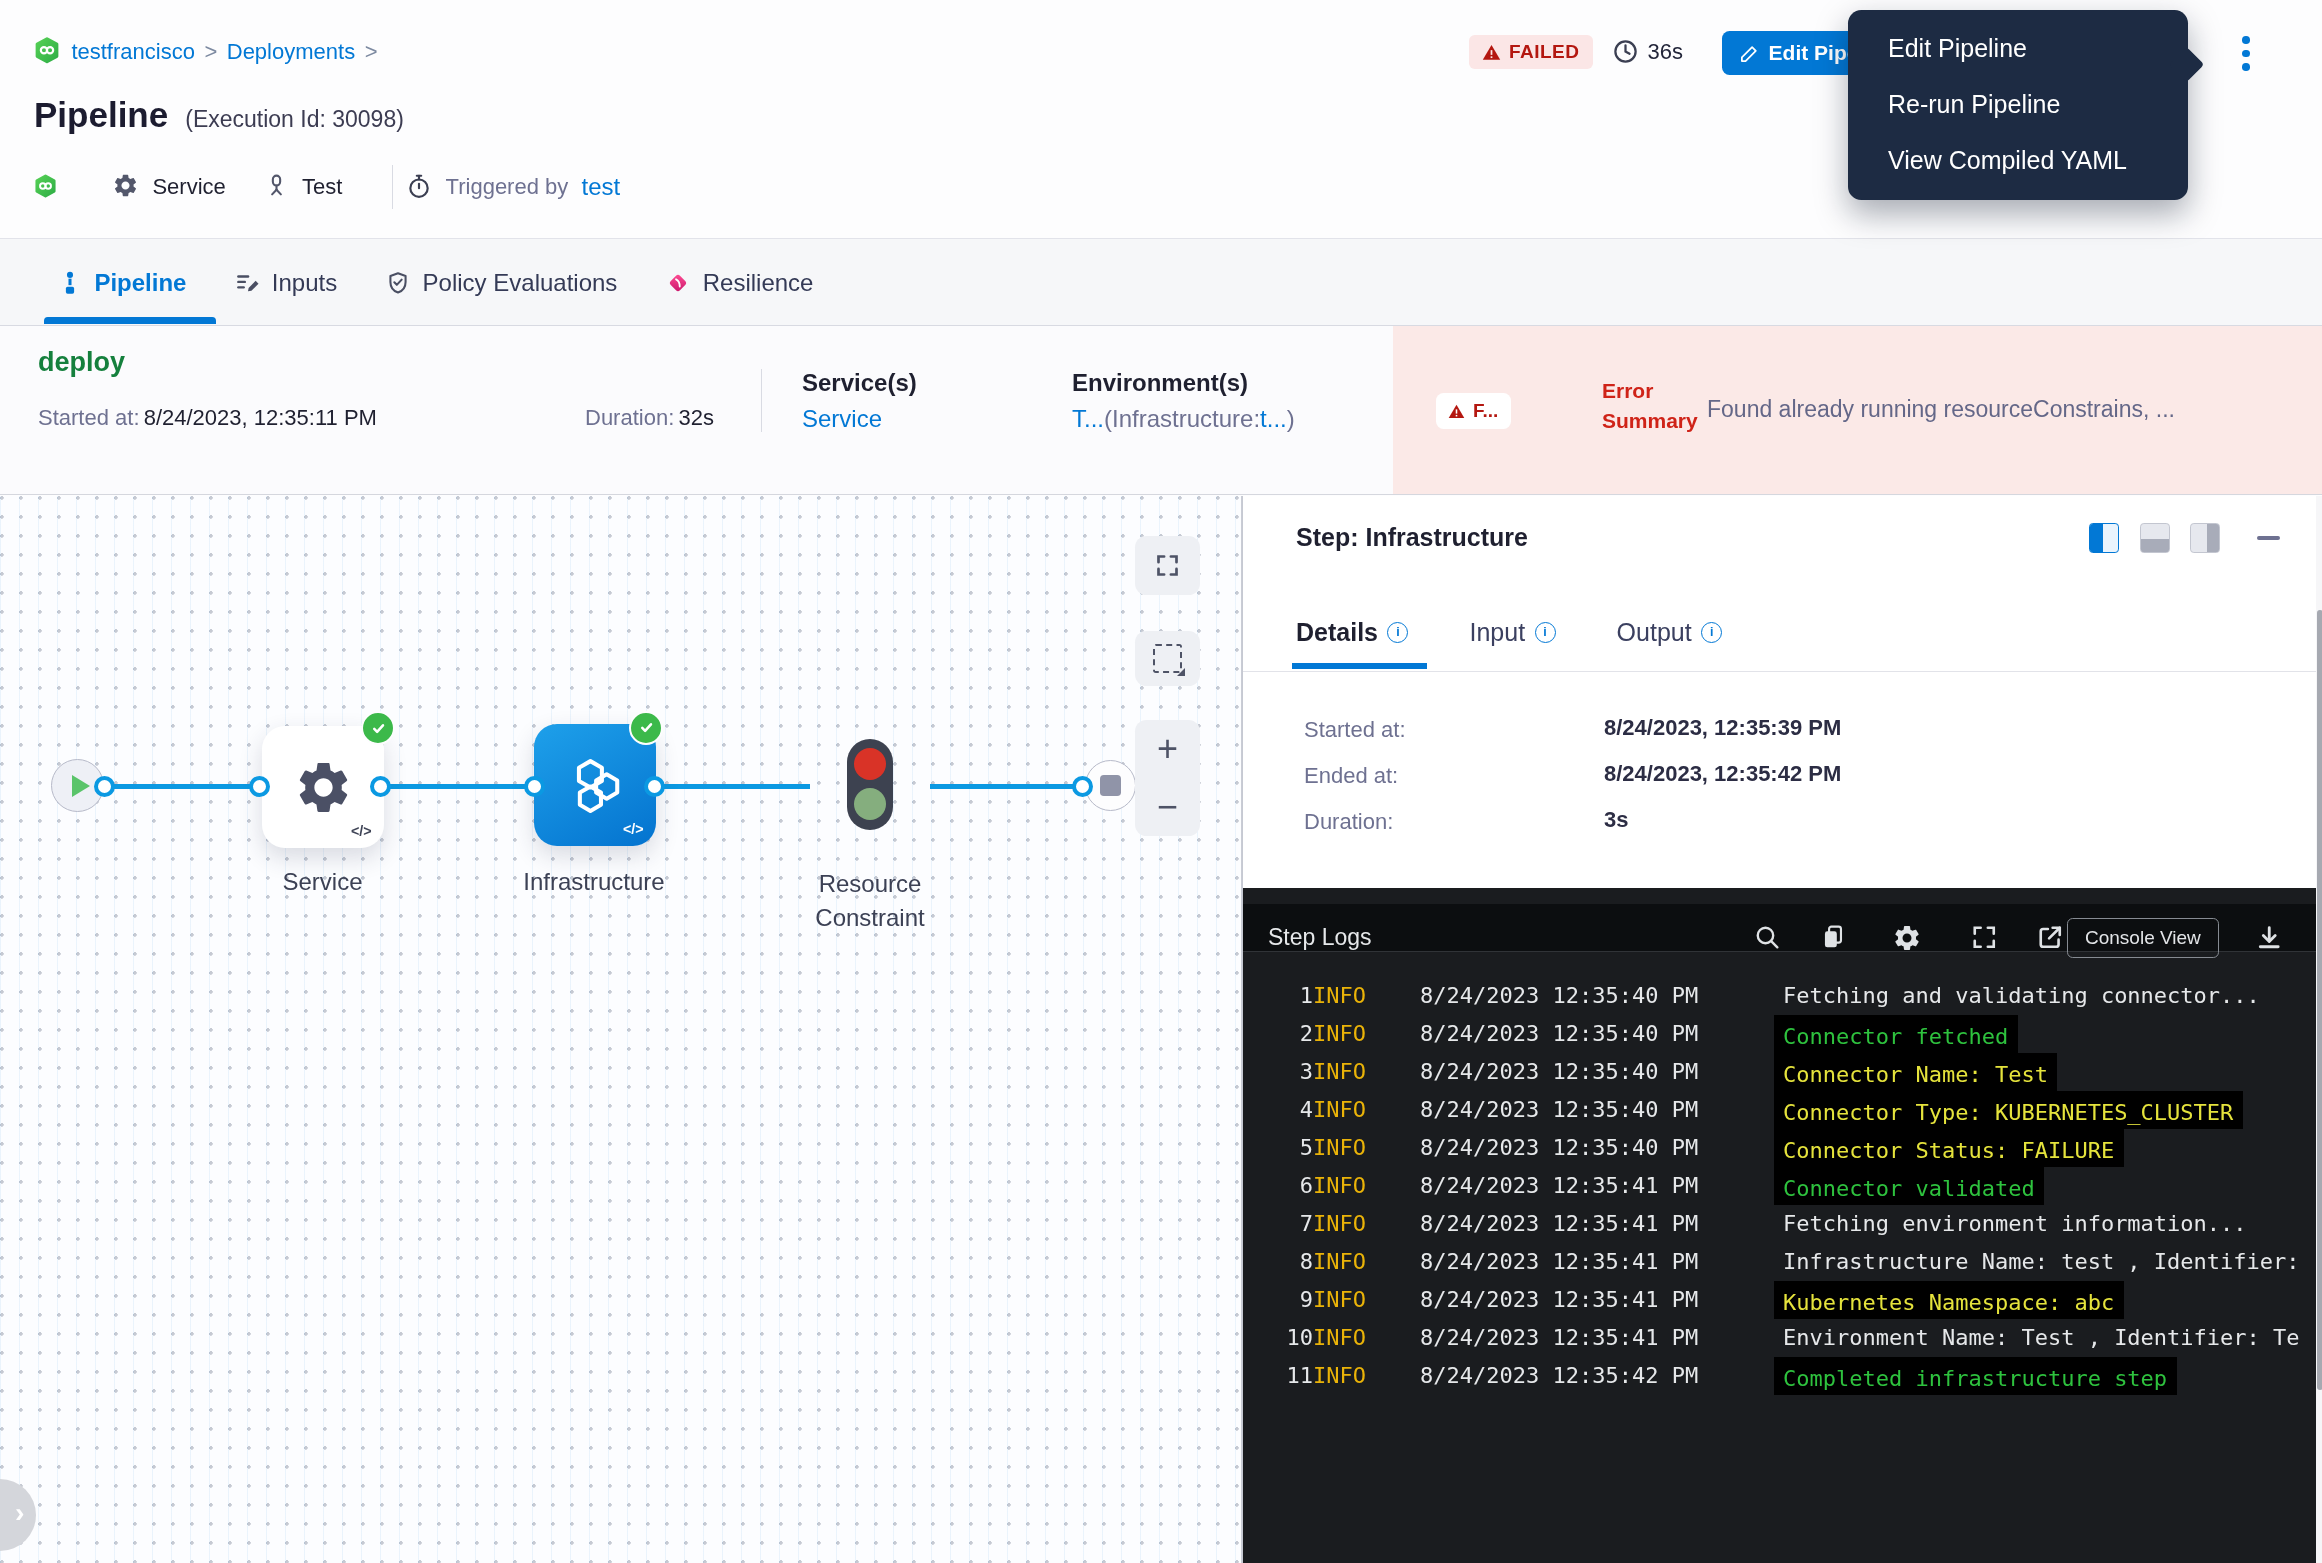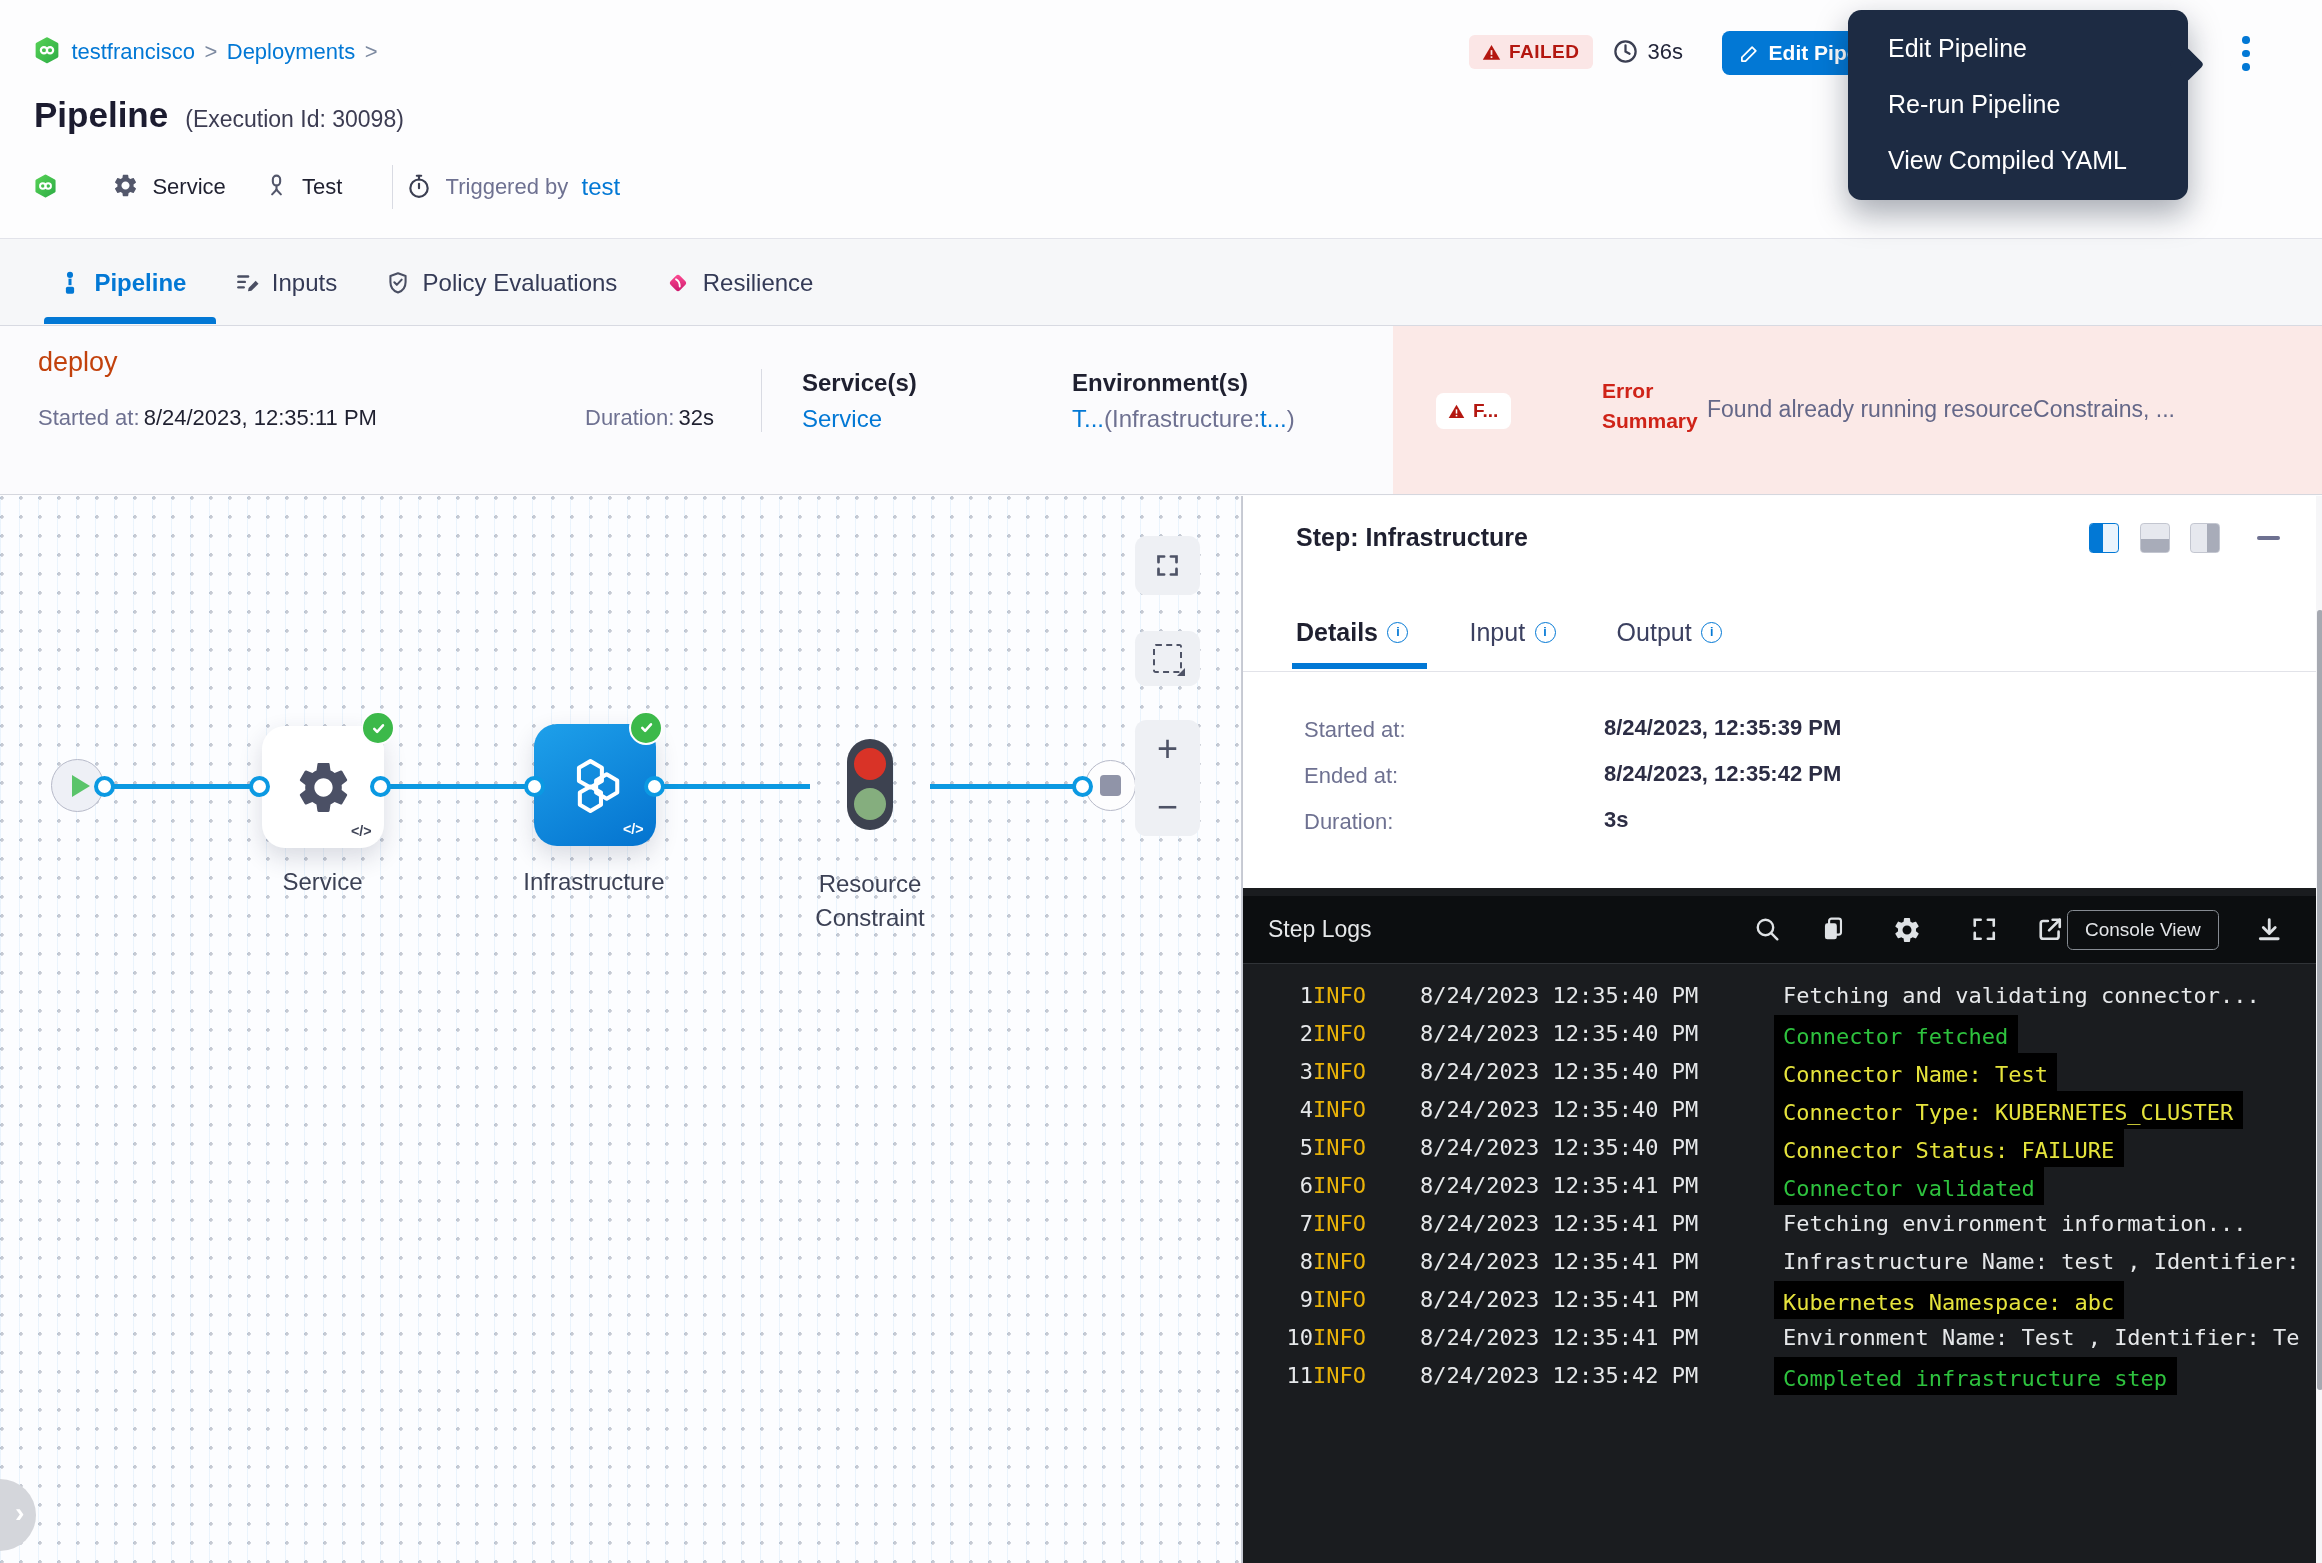--- a/index.html
+++ b/index.html
@@ -53,21 +53,21 @@
     background:#d6d9e0;cursor:pointer;}
   .toggle i{position:absolute;left:1.9px;top:1.9px;width:25px;height:25px;border-radius:50%;
     background:#fff;box-shadow:0 1px 2.9px rgba(0,0,0,.3);}
   .info-i{display:inline-flex;width:23px;height:23px;border:1.9px solid var(--accent,#0278d5);
     border-radius:50%;color:var(--accent,#0278d5);font-size:14.3px;font-weight:700;
     align-items:center;justify-content:center;box-sizing:border-box;cursor:pointer;}
 
   
   .stagebar{left:0;top:326px;width:2323px;height:169px;background:#fbfbfd;
     border-bottom:1px solid #d5d7de;box-sizing:border-box;}
-  .stage-name{font-size:27px;font-weight:400;color:#c2410c;}
+  .stage-name{font-size:27px;font-weight:700;color:#15803d;}
   .kv-label{font-size:22px;color:#6e7191;}
   .kv-value{font-size:22px;color:#1f2030;font-weight:500;}
   .col-label{font-size:24px;font-weight:600;color:#1f2030;}
   .err-region{position:absolute;left:1393px;top:0;width:929px;height:168px;background:var(--error-bg,#fbe9e7);}
   .err-badge{position:absolute;left:43px;top:67px;background:#fff;border-radius:7.6px;height:36px;
     display:flex;align-items:center;gap:7.6px;padding:0 12.4px;color:var(--failed-red,#b41710);
     font-size:19px;font-weight:700;}
   .err-label{position:absolute;left:209px;top:50px;color:#cf2318;font-size:21px;font-weight:600;line-height:30px;}
   .err-msg{position:absolute;left:314px;top:70px;color:#646788;font-size:23px;white-space:nowrap;}
 
@@ -131,21 +131,21 @@
   .ptab.active{font-weight:700;color:#1f2030;}
   .ptab-underline{position:absolute;left:49px;top:167px;width:135px;height:5.7px;background:var(--accent,#0278d5);}
   .pdivider{position:absolute;left:0;top:175px;width:1080px;height:1px;background:#e2e3e9;}
   .drow-label{position:absolute;left:61px;font-size:22px;color:#6e7191;}
   .drow-value{position:absolute;left:361px;font-size:22px;font-weight:700;color:#2c2d44;}
   .pscroll{position:absolute;left:1073px;top:0;width:7.6px;height:1068px;background:#f6f6f8;}
   .pscroll i{position:absolute;left:1px;top:114px;width:5.7px;height:780px;border-radius:2.9px;background:#a6a9b1;}
 
   
   .console{position:absolute;left:0;top:392px;width:1073px;height:676px;background:var(--console-bg,#1a1c1f);}
-  .console-head{position:absolute;left:0;top:8px;width:100%;height:68px;background:var(--console-header-bg,#0c0e10);
+  .console-head{position:absolute;left:0;top:16px;width:100%;height:48px;background:var(--console-header-bg,#0c0e10);
     border-bottom:1px solid #303337;box-sizing:border-box;}
   .console-title{position:absolute;left:25px;top:20px;font-size:23px;color:#e6e8ea;}
   .cicon{position:absolute;top:19px;width:30px;height:30px;cursor:pointer;}
   .console-view{position:absolute;left:824px;top:14.3px;height:40px;padding:0 17px;background:transparent;
     border:1.4px solid #868b92;border-radius:5.7px;color:#e3e5e8;font-size:19px;cursor:pointer;
     font-family:"Liberation Sans",sans-serif;}
   .loglines{position:absolute;left:0;top:68px;width:100%;padding-top:21px;
     font-family:"DejaVu Sans Mono",monospace;font-size:22px;}
   .logrow{height:38px;line-height:38px;white-space:nowrap;display:flex;}
   .ln{display:inline-block;width:70px;text-align:right;color:#e6e8ea;flex:none;}

